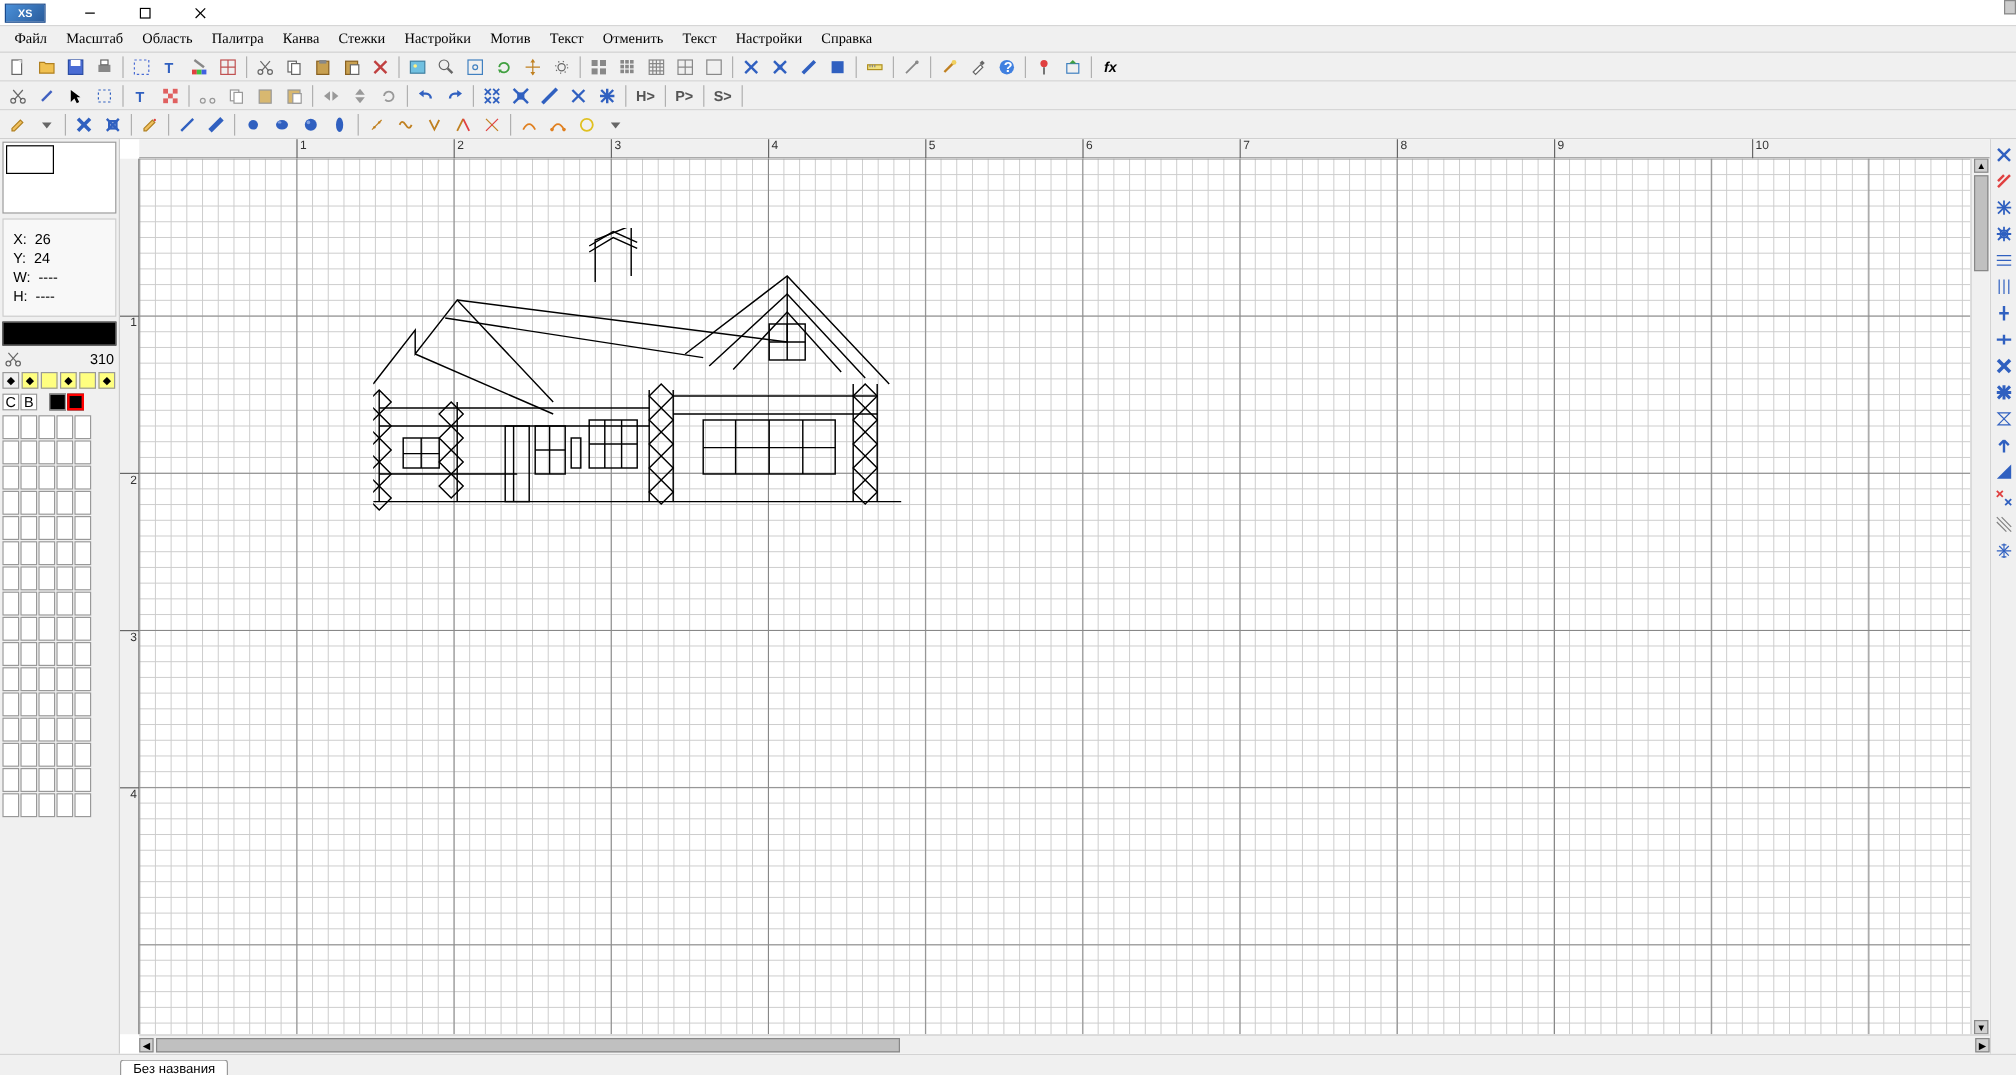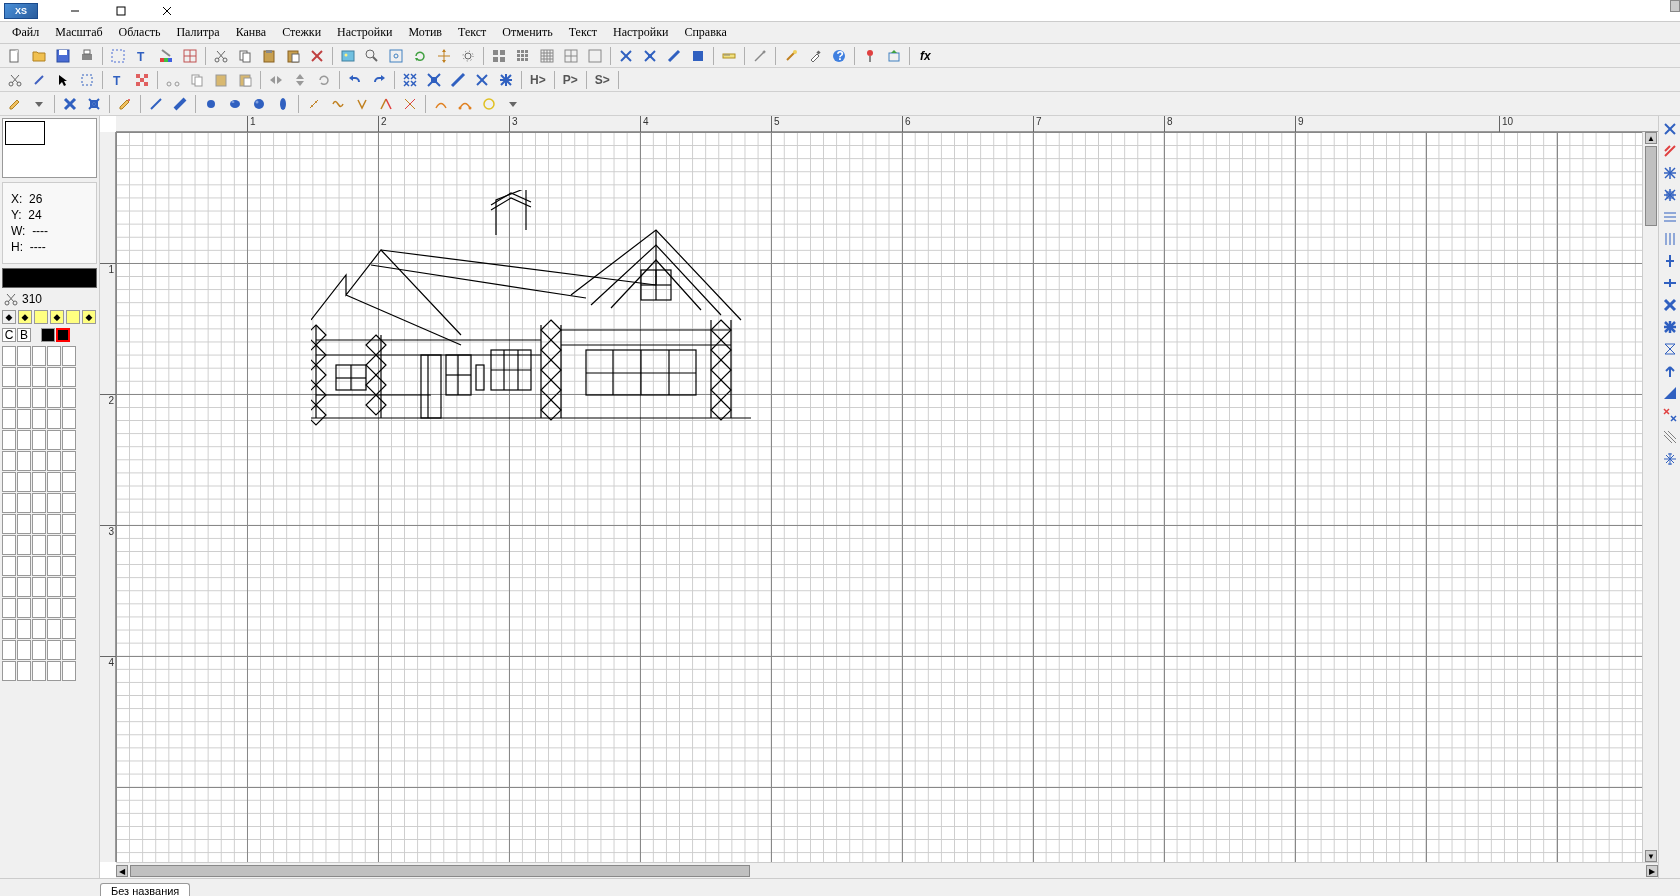--- a/index.html
+++ b/index.html
@@ -24,21 +24,21 @@
 .tb-label { padding:0 4px; font-weight:bold; color:#555; }
 
 
 .main { display:flex; height:calc(100% - 22px - 22px - 24px - 24px - 24px - 18px); }
 .sidebar-left { width:100px; background:#f0f0f0; border-right:1px solid #ccc; display:flex; flex-direction:column; }
 .preview-box { height:60px; border:1px solid #999; background:#fff; margin:2px; position:relative; }
 .preview-box .preview-inner { position:absolute; top:2px; left:2px; width:40px; height:24px; border:1px solid #000; background:#fff; }
 .coord-panel { border:1px solid #ccc; margin:2px; padding:8px; background:#f8f8f8; }
 .coord-panel div { line-height:16px; }
 .color-swatch-row { height:20px; background:#000; margin:2px; border:1px solid #666; }
-.thread-row { display:flex; align-items:center; padding:2px 4px; gap:4px; }
+.thread-row { display:flex; align-items:center; padding:2px 4px; gap:4px;justify-content:space-between; }
 .thread-row svg { width:14px; height:14px; }
 .stitch-type-row { display:flex; gap:2px; padding:2px; }
 .stitch-type-row .sw { width:14px; height:14px; border:1px solid #999; display:flex; align-items:center; justify-content:center; font-size:9px; }
 .cb-row { display:flex; gap:1px; padding:2px; font-size:10px; }
 .cb-row .cb-cell { width:14px; height:14px; border:1px solid #999; text-align:center; line-height:12px; background:#fff; }
 .cb-row .cb-cell.black { background:#000; }
 .cb-row .cb-cell.sel { border:2px solid red; width:14px; height:14px; }
 .palette-grid { flex:1; overflow:auto; padding:2px; position:relative; }
 .palette-grid .pal-row     { display:flex; gap:1px; margin-bottom:1px; }
 .palette-grid .pal-cell    { width:14px; height:20px; border:1px solid #999; background:#fff; }
@@ -799,21 +799,21 @@
     <div class="ruler-h">
       <div class="tick" style="left:131px">1</div>
       <div class="tick" style="left:262px">2</div>
       <div class="tick" style="left:393px">3</div>
       <div class="tick" style="left:524px">4</div>
       <div class="tick" style="left:655px">5</div>
       <div class="tick" style="left:786px">6</div>
       <div class="tick" style="left:917px">7</div>
       <div class="tick" style="left:1048px">8</div>
       <div class="tick" style="left:1179px">9</div>
-      <div class="tick" style="left:1383px">10</div>
+      <div class="tick" style="left:1344px">10</div>
     </div>
     <div class="canvas-inner-row">
       <div class="ruler-v">
         <div class="tick" style="top:131px">1</div>
         <div class="tick" style="top:262px">2</div>
         <div class="tick" style="top:393px">3</div>
         <div class="tick" style="top:524px">4</div>
       </div>
       <div class="grid-canvas">
         <svg class="house-svg" width="460" height="240" viewBox="0 0 460 240">

